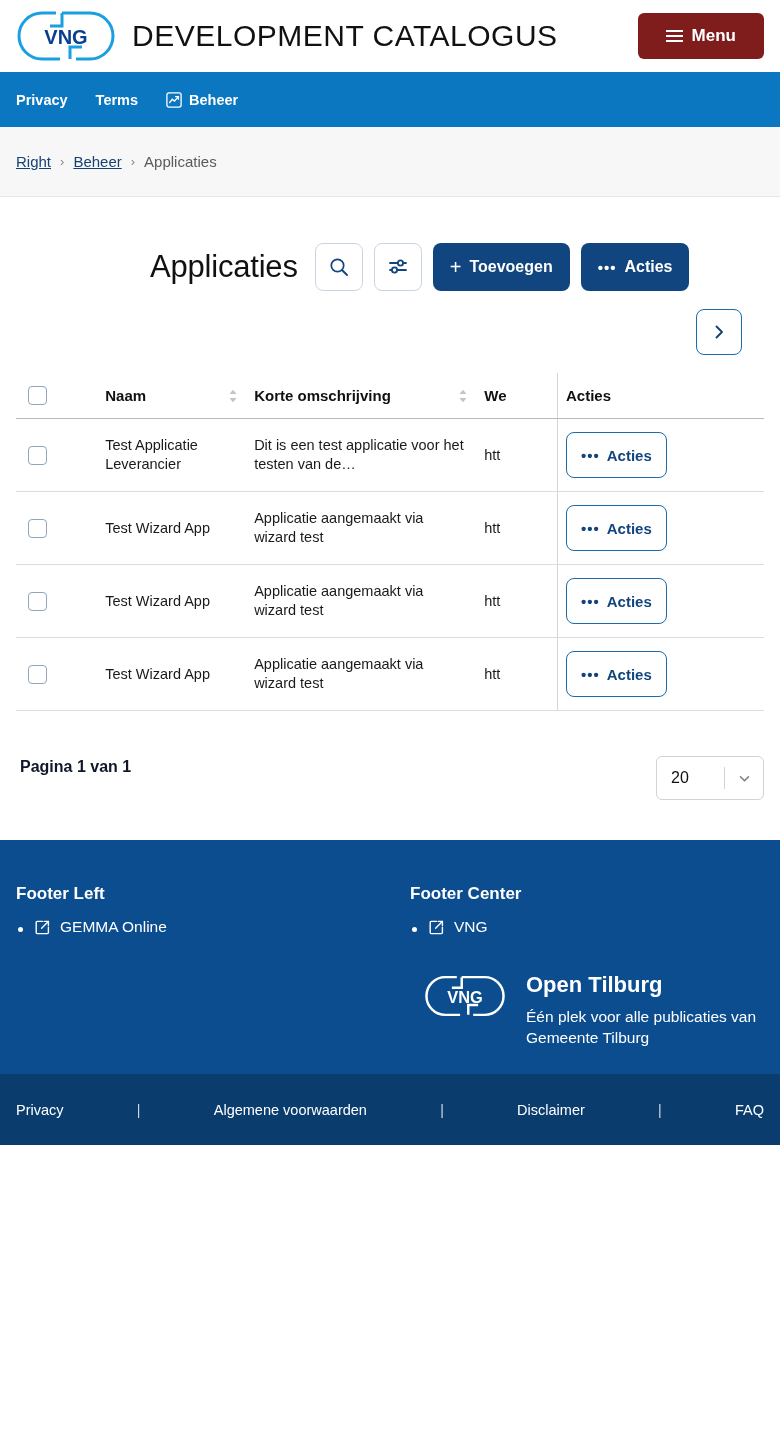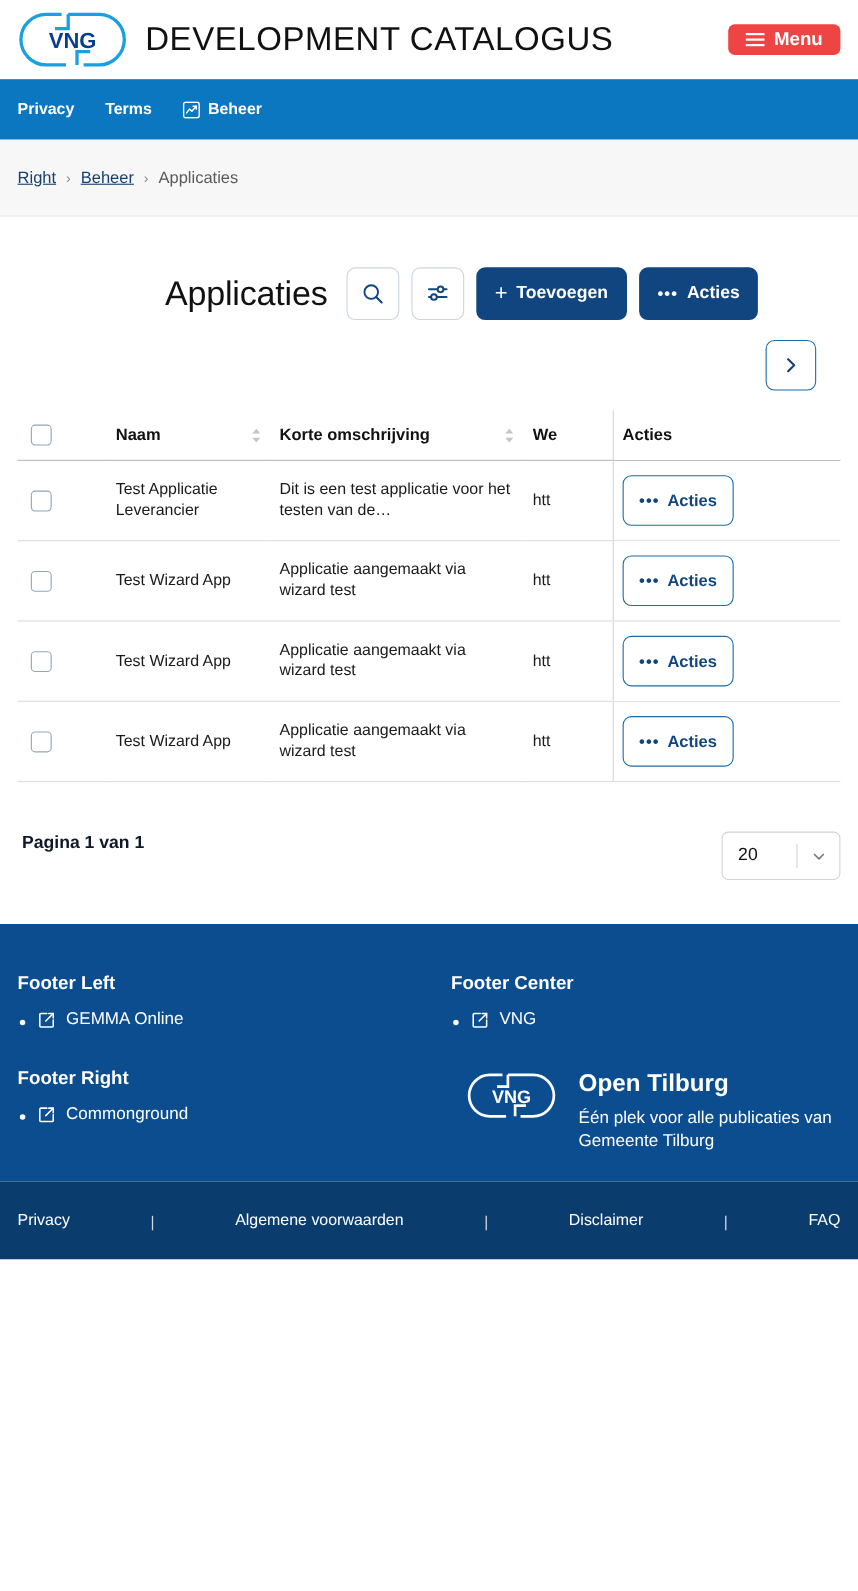--- a/index.html
+++ b/index.html
@@ -27,26 +27,26 @@
     font-size: 30px;
     font-weight: 400;
     letter-spacing: 0.5px;
     color: #111111;
     white-space: nowrap;
     font-family: "Liberation Sans", sans-serif;
     line-height: 1;
   }
   .menu-button {
     flex: 0 0 auto;
-    background: #ef4444;
+    background: #7f1d1d;
     color: #ffffff;
     border: none;
     border-radius: 6px;
-    height: 28px;
-    padding: 0 16px;
+    height: 46px;
+    padding: 0 28px;
     display: flex;
     align-items: center;
     gap: 9px;
     font-size: 17px;
     font-weight: 700;
     font-family: "Liberation Sans", sans-serif;
     cursor: pointer;
   }
   .hamburger { display: inline-flex; flex-direction: column; gap: 3px; width: 17px; }
   .hamburger i { display: block; height: 2px; background: #ffffff; width: 100%; }
@@ -521,33 +521,20 @@
         <li>
           <svg class="ext-icon" width="17" height="17" viewBox="0 0 17 17">
             <path d="M8.6 2.4 H3.2 a1 1 0 0 0 -1 1 V13.6 a1 1 0 0 0 1 1 H13.4 a1 1 0 0 0 1 -1 V8.2" fill="none" stroke="#ffffff" stroke-width="1.4" stroke-linecap="round"></path>
             <line x1="7.6" y1="9.2" x2="14.3" y2="2.5" stroke="#ffffff" stroke-width="1.4" stroke-linecap="round"></line>
             <polyline points="10.3,2.4 14.4,2.4 14.4,6.5" fill="none" stroke="#ffffff" stroke-width="1.4" stroke-linecap="round" stroke-linejoin="round"></polyline>
           </svg>
           <a class="footer-link">GEMMA Online</a>
         </li>
       </ul>
 
-      <div class="footer-block-right">
-        <div class="footer-heading">Footer Right</div>
-        <ul class="footer-list">
-          <li>
-            <svg class="ext-icon" width="17" height="17" viewBox="0 0 17 17">
-              <path d="M8.6 2.4 H3.2 a1 1 0 0 0 -1 1 V13.6 a1 1 0 0 0 1 1 H13.4 a1 1 0 0 0 1 -1 V8.2" fill="none" stroke="#ffffff" stroke-width="1.4" stroke-linecap="round"></path>
-              <line x1="7.6" y1="9.2" x2="14.3" y2="2.5" stroke="#ffffff" stroke-width="1.4" stroke-linecap="round"></line>
-              <polyline points="10.3,2.4 14.4,2.4 14.4,6.5" fill="none" stroke="#ffffff" stroke-width="1.4" stroke-linecap="round" stroke-linejoin="round"></polyline>
-            </svg>
-            <a class="footer-link">Commonground</a>
-          </li>
-        </ul>
-      </div>
     </div>
 
     <div class="footer-col">
       <div class="footer-heading">Footer Center</div>
       <ul class="footer-list">
         <li>
           <svg class="ext-icon" width="17" height="17" viewBox="0 0 17 17">
             <path d="M8.6 2.4 H3.2 a1 1 0 0 0 -1 1 V13.6 a1 1 0 0 0 1 1 H13.4 a1 1 0 0 0 1 -1 V8.2" fill="none" stroke="#ffffff" stroke-width="1.4" stroke-linecap="round"></path>
             <line x1="7.6" y1="9.2" x2="14.3" y2="2.5" stroke="#ffffff" stroke-width="1.4" stroke-linecap="round"></line>
             <polyline points="10.3,2.4 14.4,2.4 14.4,6.5" fill="none" stroke="#ffffff" stroke-width="1.4" stroke-linecap="round" stroke-linejoin="round"></polyline>

